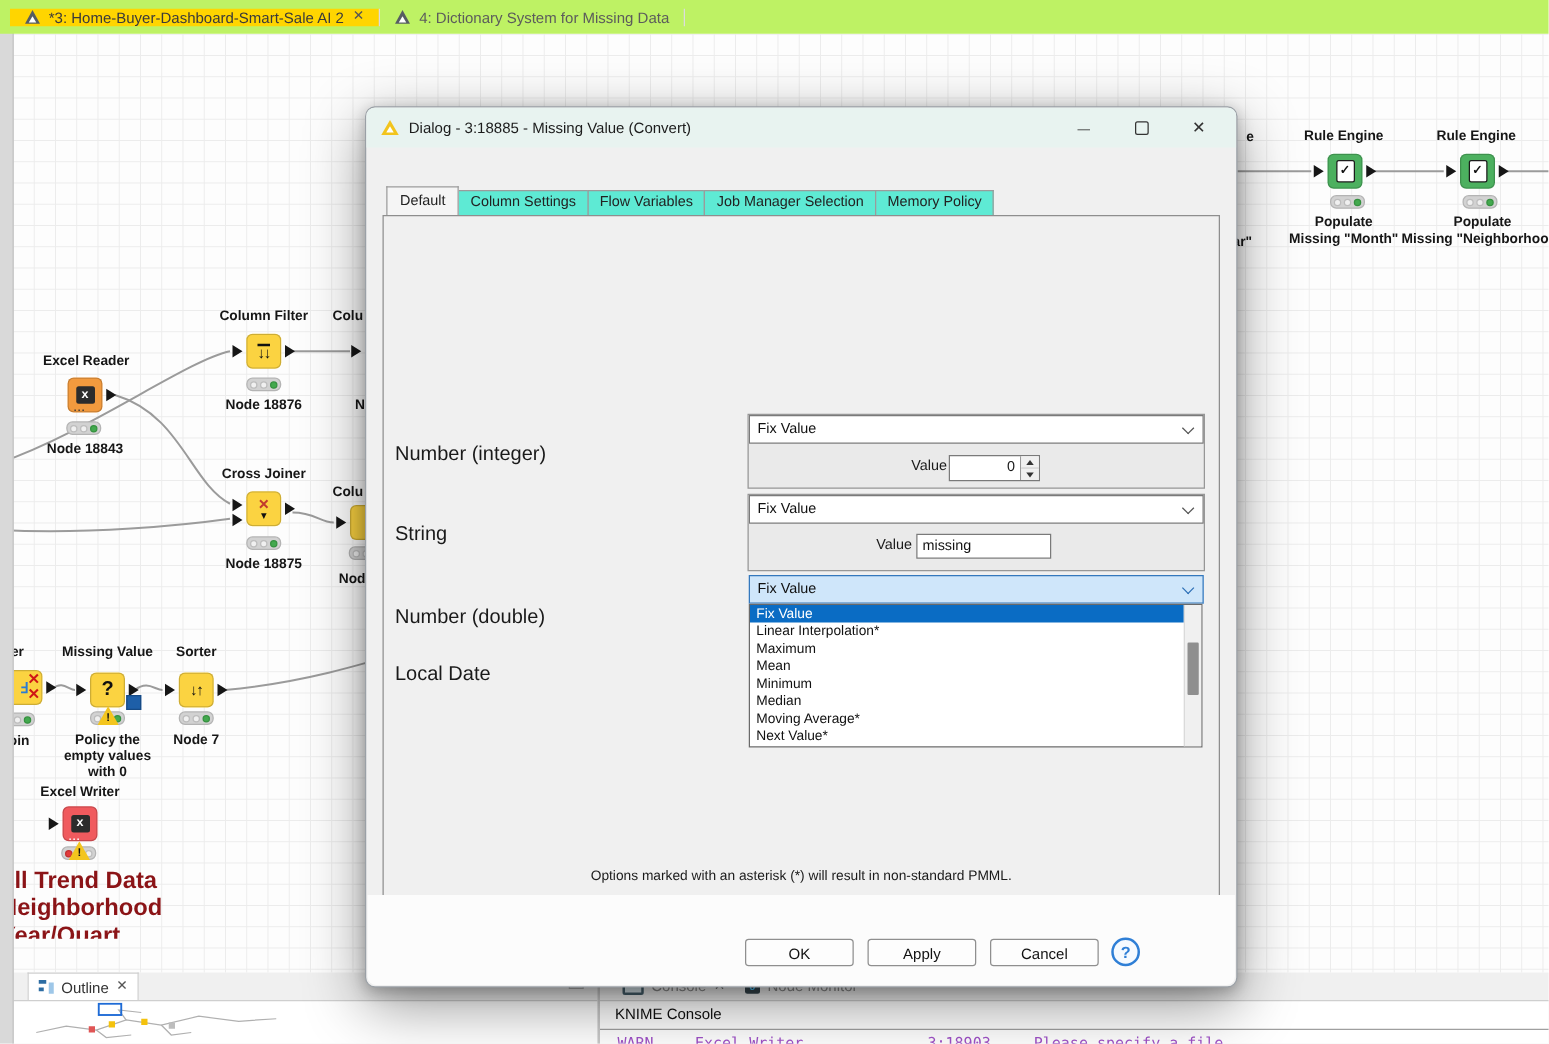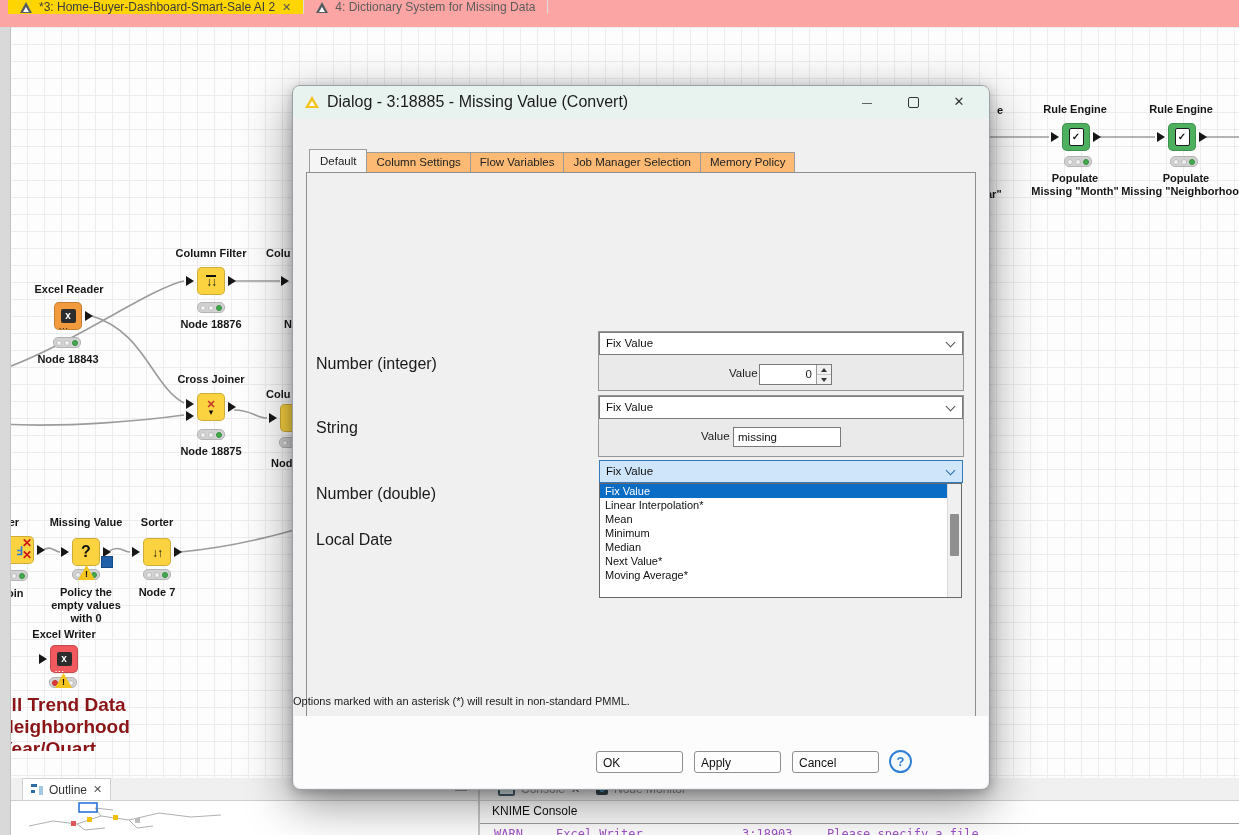--- a/index.html
+++ b/index.html
@@ -9,22 +9,22 @@
   
   .canvas{position:absolute;left:10px;top:27px;right:0;bottom:57px;z-index:0;background-color:#fdfdfd;
     background-image:linear-gradient(to right,#ececec 1px,transparent 1px),
                      linear-gradient(to bottom,#ececec 1px,transparent 1px);
     background-size:17px 17px}
   .leftstrip{position:absolute;left:0;top:0;width:10px;height:835px;background:#d9d9d9;
     border-right:1px solid #c3c3c3;z-index:5}
   svg.wires{position:absolute;left:0;top:0;z-index:1;pointer-events:none}
 
   
-  .tabbar{position:absolute;left:0;top:0;width:1239px;height:27px;background:#fca5a5;z-index:6;
-    display:flex;align-items:flex-start}
+  .tabbar{position:absolute;left:0;top:0;width:1239px;height:27px;background:#bef264;z-index:6;
+    display:flex;align-items:center}
   .etab{display:flex;align-items:center;gap:7px;padding:0 12px;font-size:12px;color:#5c5c5c;
     border-right:1px solid #dcdcdc;white-space:nowrap}
   .etab.active{background:#FFD500;color:#3a3a3a}
   .ktri{width:0;height:0;border-left:6px solid transparent;border-right:6px solid transparent;
     border-bottom:11px solid #565d62;position:relative;flex:0 0 auto}
   .ktri::after{content:"";position:absolute;left:-3px;top:5px;border-left:3px solid transparent;
     border-right:3px solid transparent;border-bottom:5px solid #fff}
   .xclose{font-size:11px;line-height:11px;color:#555}
   .xclose::after{content:"✕"}
 
@@ -67,34 +67,34 @@
   .redx::after{content:"✕"}
   .bluebox{position:absolute;z-index:2;width:10px;height:10px;background:#1e5fa8;border:1px solid #164a85}
   .annotation{position:absolute;left:0;top:694px;width:160px;height:57px;overflow:hidden;z-index:2;
     color:#8B1417;font-weight:bold;font-size:19px;line-height:22px;white-space:nowrap}
 
   
   .dialog{position:absolute;left:292px;top:85px;width:698px;height:705px;z-index:10;background:#f0f0f0;
     border:1px solid #9aa0a6;border-radius:8px;box-shadow:0 14px 48px rgba(0,0,0,.42),0 3px 12px rgba(0,0,0,.25);
     overflow:hidden;box-sizing:border-box}
   .dtitle{position:absolute;left:0;top:0;right:0;height:32px;background:#e8f3f0;display:flex;align-items:center;
-    padding:0 12px;gap:8px;font-size:16px;color:#1c1c1c}
+    padding:0 12px;gap:8px;font-size:12px;color:#1c1c1c}
   .dtri{width:0;height:0;border-left:7px solid transparent;border-right:7px solid transparent;
     border-bottom:12px solid #f2c41d;position:relative}
   .dtri::after{content:"";position:absolute;left:-3px;top:5px;border-left:3px solid transparent;
     border-right:3px solid transparent;border-bottom:5px solid #fff}
   .winbtn{position:absolute;top:8px;width:16px;height:16px;text-align:center;font-size:13px;line-height:16px;color:#333}
   .b-min::after{content:"—";font-size:10px}
   .b-max{box-sizing:border-box}
   .b-max::after{content:"";position:absolute;left:3px;top:3px;width:9px;height:9px;border:1px solid #333;border-radius:2px}
   .b-close::after{content:"✕"}
   .dmenu{position:absolute;left:0;top:32px;right:0;height:24px;background:#fff;border-bottom:1px solid #ededed;
     display:flex;align-items:center;padding-left:14px;font-size:12px}
   .dtabs{position:absolute;left:16px;top:63px;display:flex;align-items:flex-end;font-size:11.5px}
-  .dtab{padding:3px 9px 4px;border:1px solid #9b9b9b;border-bottom:none;background:#fdba74;color:#222;margin-right:-1px}
+  .dtab{padding:3px 9px 4px;border:1px solid #9b9b9b;border-bottom:none;background:#5eead4;color:#222;margin-right:-1px}
   .dtab.active{background:#f5f5f5;padding:5px 10px 5px;position:relative;z-index:2}
   .dpanel{position:absolute;left:13px;top:86px;width:670px;height:546px;border:1px solid #8e8e8e;
     background:#f0f0f0;box-sizing:border-box}
   .dlabel{position:absolute;font-size:16px;color:#1a1a1a}
   .group{position:absolute;border:1px solid #979797;background:#eaeaea;box-sizing:border-box}
   .combo{position:absolute;background:#fff;border:1px solid #7a7a7a;box-sizing:border-box;height:23px;
     font-size:11.5px;line-height:21px;padding-left:6px;color:#111}
   .combo .chev{position:absolute;right:8px;top:6px;width:6px;height:6px;border-right:1.5px solid #555;
     border-bottom:1.5px solid #555;transform:rotate(45deg)}
   .combo.hl{background:#cfe6fa;border-color:#3478bd}
@@ -109,24 +109,24 @@
   .spinner .sb:last-child{border-bottom:none}
   .spinner .sb::after{content:"";position:absolute;left:4px;top:3px;border-left:3px solid transparent;border-right:3px solid transparent}
   .spinner .up::after{border-bottom:4px solid #333}
   .spinner .dn::after{border-top:4px solid #333}
   .popup{position:absolute;left:306px;top:397px;width:363px;height:115px;background:#fff;border:1px solid #6a6a6a;
     box-sizing:border-box;z-index:5}
   .opt{height:14px;font-size:11px;line-height:14px;padding-left:5px;color:#111;margin-right:13px;white-space:nowrap}
   .opt.sel{background:#0a6cc4;color:#fff}
   .psb{position:absolute;right:0;top:0;bottom:0;width:13px;background:#f0f0f0;border-left:1px solid #dadada}
   .psb .thumb{position:absolute;left:2px;right:2px;top:30px;height:42px;background:#8f8f8f;border-radius:1px}
-  .footnote{position:absolute;left:0;right:0;font-size:11px;color:#1a1a1a}
+  .footnote{position:absolute;left:0;right:0;text-align:center;font-size:11px;color:#1a1a1a}
   .dlg-bottom{position:absolute;left:1px;right:1px;bottom:1px;height:72px;background:#fcfcfc;border-radius:0 0 7px 7px}
   .dbtn{position:absolute;width:87px;height:22px;background:#fdfdfd;border:1px solid #8f8f8f;border-radius:3px;
-    font-size:12px;text-align:left;line-height:20px;color:#111;box-sizing:border-box}
+    font-size:12px;text-align:center;line-height:20px;color:#111;box-sizing:border-box}
   .helpbtn{position:absolute;width:23px;height:23px;border:2px solid #2f7fd6;border-radius:50%;background:#f5faff;
     color:#2f7fd6;font-weight:bold;font-size:13px;line-height:20px;text-align:center;box-sizing:border-box}
   .helpbtn::after{content:"?"}
 
   
   .bottom{position:absolute;left:10px;top:778px;width:1229px;height:57px;background:#f0f0f0;z-index:4}
   .ptab{position:absolute;top:0;height:22px;display:flex;align-items:center;gap:6px;background:#fff;
     border:1px solid #cfcfcf;border-bottom:none;padding:0 8px;font-size:12px;color:#333;box-sizing:border-box}
   .ptab.dim{background:transparent;border:none;color:#8a8a8a}
   .out-icon{width:12px;height:12px;background:
@@ -421,25 +421,26 @@
   <div class="combo hl" style="left:306px;top:374px;width:364px">
     <span>Fix Value</span>
     <span class="chev"></span>
   </div>
 
   <div class="dlabel" style="left:23px;top:445px">Local Date</div>
 
   <div class="popup">
     <div class="opt sel">Fix Value</div>
     <div class="opt">Linear Interpolation*</div>
+    <div class="opt">Maximum</div>
     <div class="opt">Mean</div>
     <div class="opt">Minimum</div>
     <div class="opt">Median</div>
+    <div class="opt">Moving Average*</div>
     <div class="opt">Next Value*</div>
-    <div class="opt">Moving Average*</div>
     <div class="psb">
       <span class="thumb"></span>
     </div>
   </div>
 
   <div class="footnote" style="top:609px">Options marked with an asterisk (*) will result in non-standard PMML.</div>
 
   <div class="dlg-bottom"></div>
   <button class="dbtn" style="left:303px;top:665px">OK</button>
   <button class="dbtn" style="left:401px;top:665px">Apply</button>

